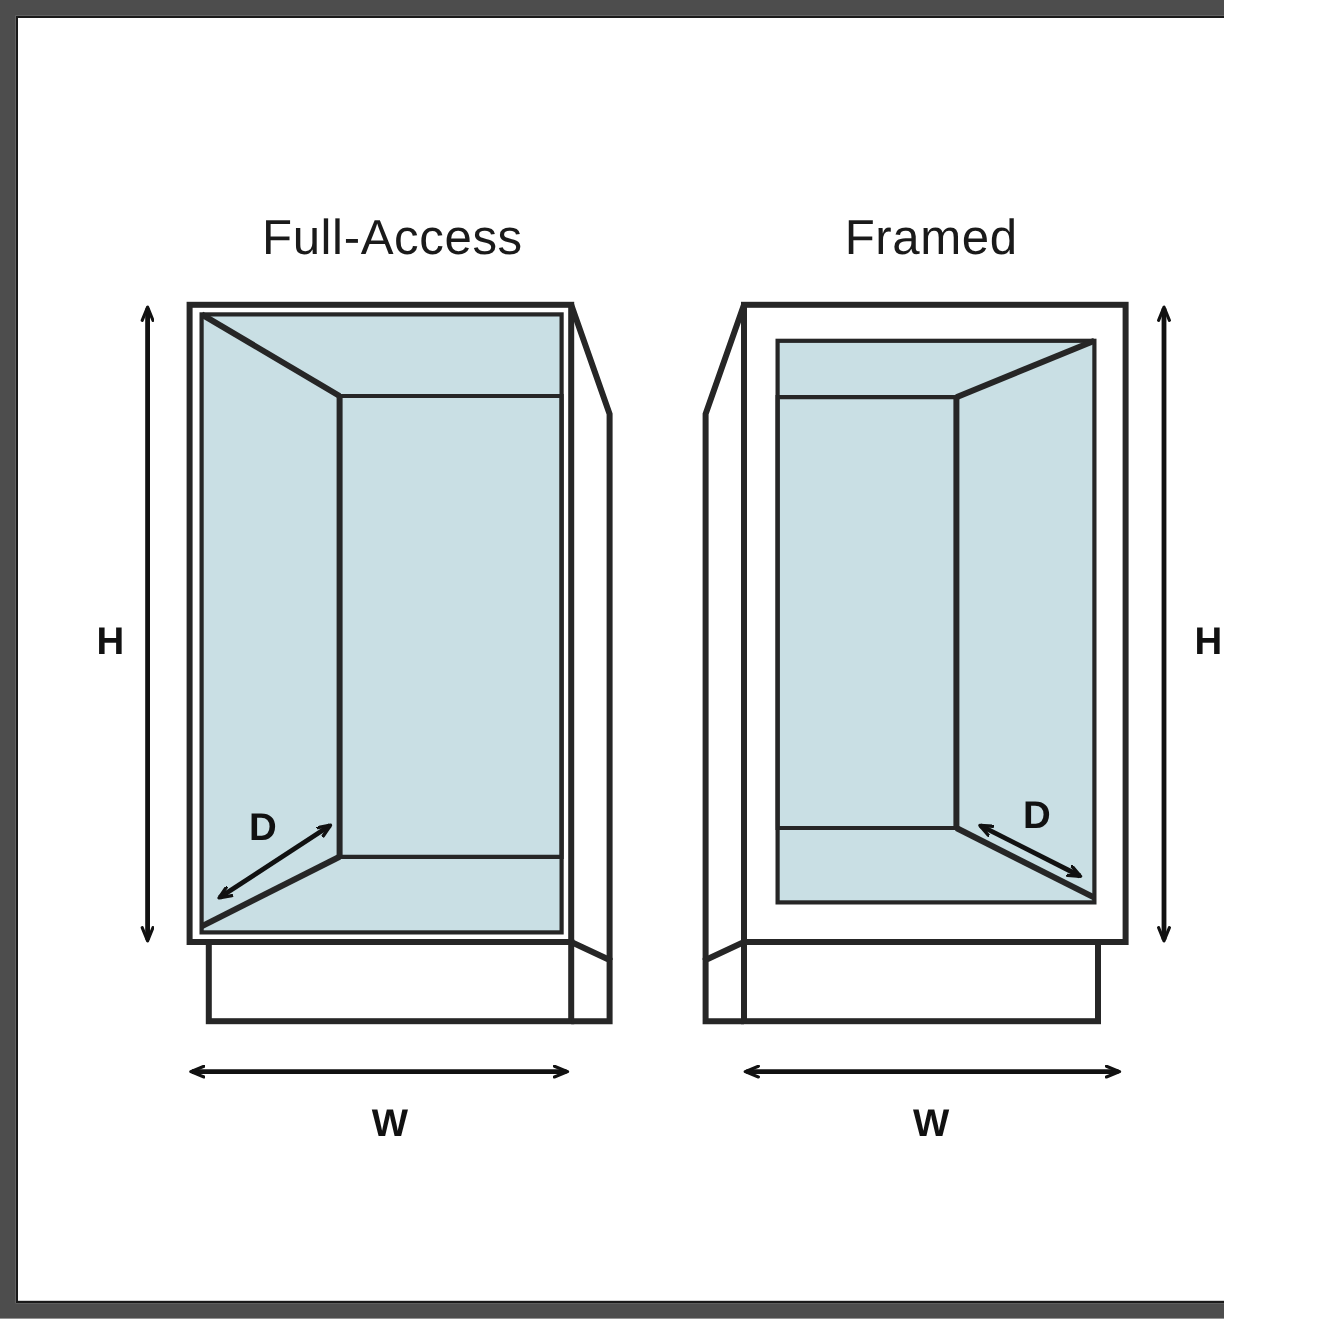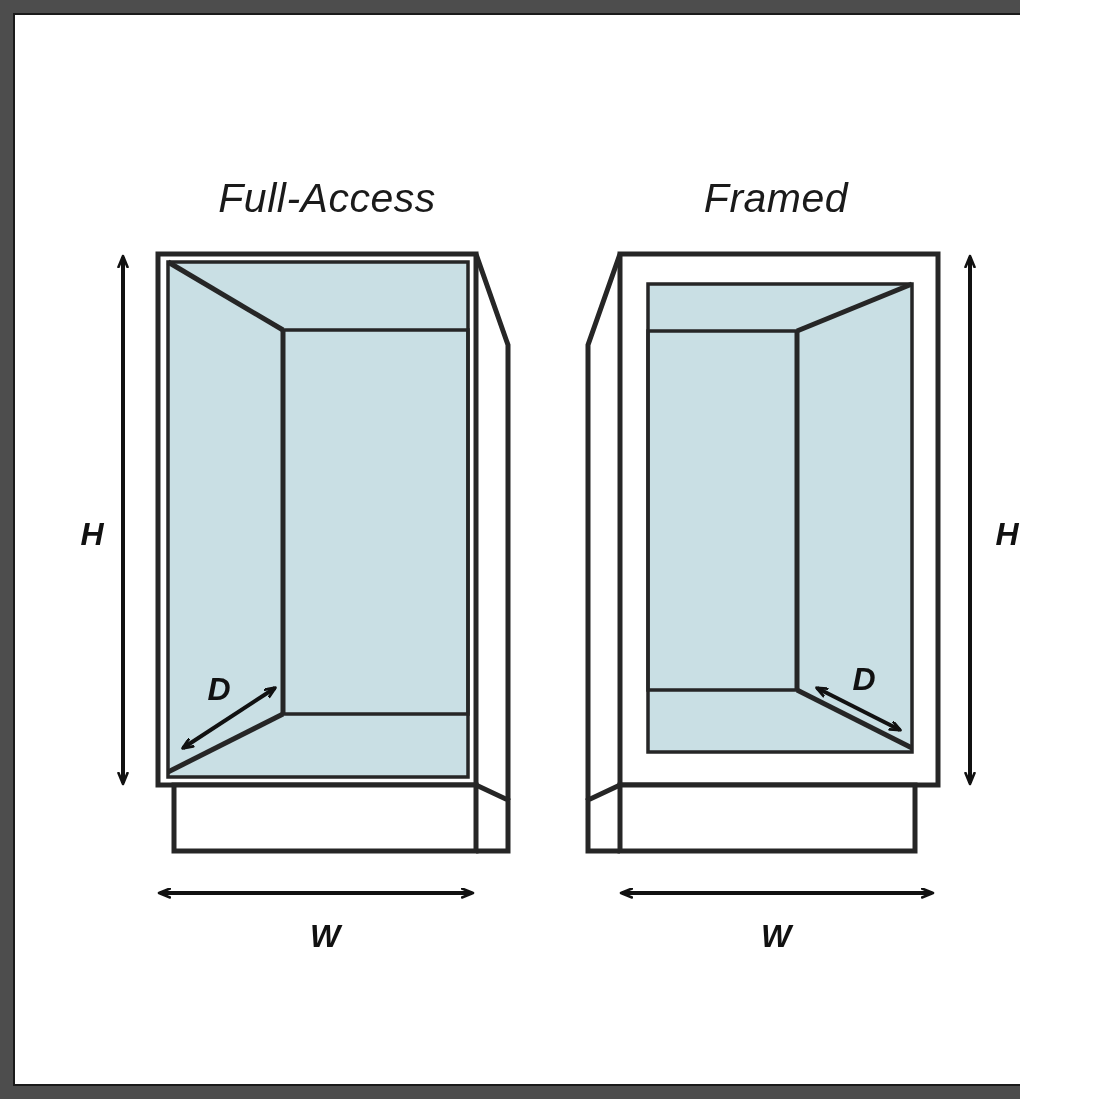--- a/index.html
+++ b/index.html
@@ -11,21 +11,20 @@
   body {
     font-family: "Liberation Sans", sans-serif;
   }
   #page {
     position: relative;
     width: 1020px;
     height: 1099px;
     background: #4d4d4d;
     box-sizing: border-box;
     overflow: hidden;
-    font-style: italic;
   }
   #canvas-frame {
     position: absolute;
     left: 13px;
     top: 13px;
     width: 1074px;
     height: 1073px;
     background: #ffffff;
     border: 2px solid #1a1a1a;
     box-sizing: border-box;

